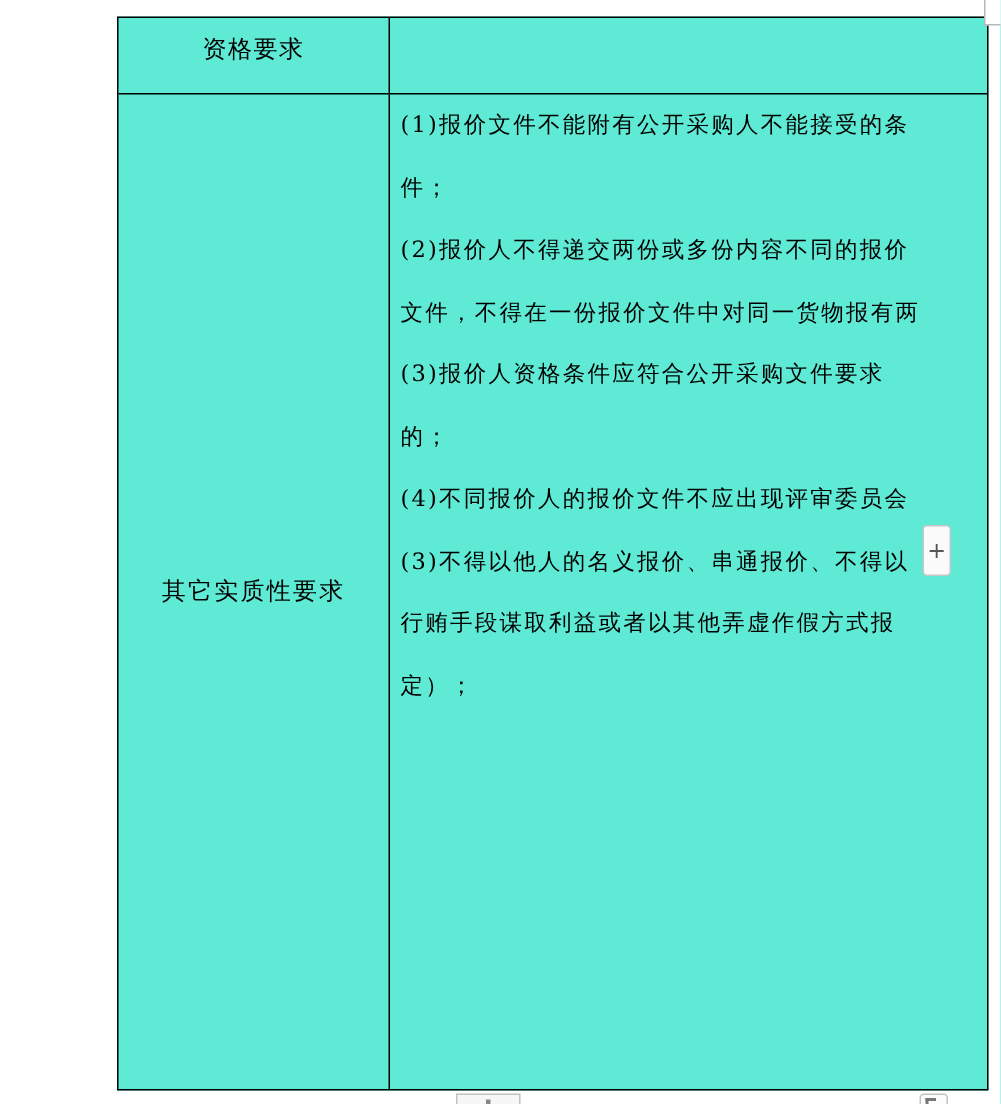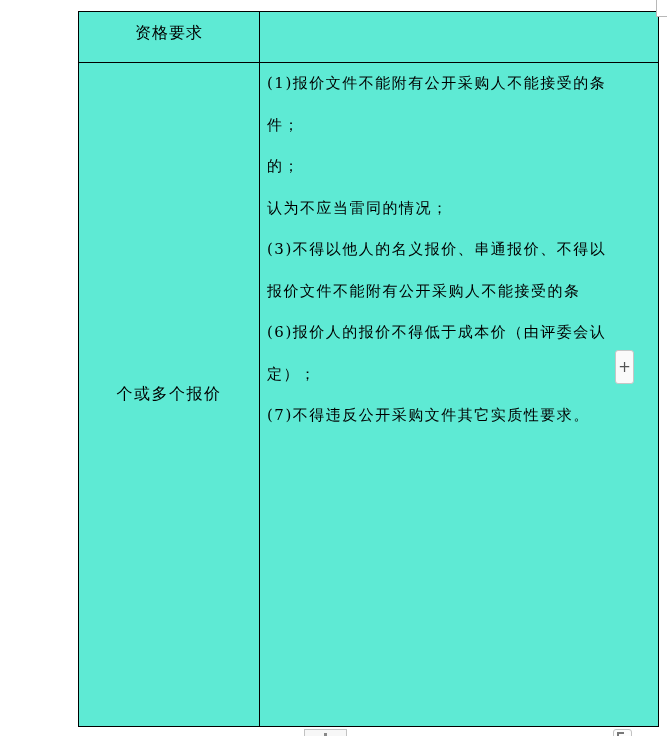--- a/index.html
+++ b/index.html
@@ -116,33 +116,34 @@
 
 <div class="doc-table">
 
   <div class="cell col-divider row-divider qual-header-cell">
     <span>资格要求</span>
   </div>
 
   <div class="cell row-divider"></div>
 
   <div class="cell col-divider other-header-cell">
-    <span>个或多个报价</span>
+    <span>其它实质性要求</span>
   </div>
 
   <div class="cell content-cell">
     <div class="content-line">(1)报价文件不能附有公开采购人不能接受的条</div>
     <div class="content-line">件；</div>
+    <div class="content-line">(2)报价人不得递交两份或多份内容不同的报价</div>
+    <div class="content-line">文件，不得在一份报价文件中对同一货物报有两</div>
+    <div class="content-line">(3)报价人资格条件应符合公开采购文件要求</div>
     <div class="content-line">的；</div>
-    <div class="content-line">认为不应当雷同的情况；</div>
+    <div class="content-line">(4)不同报价人的报价文件不应出现评审委员会</div>
     <div class="content-line">(3)不得以他人的名义报价、串通报价、不得以</div>
-    <div class="content-line">报价文件不能附有公开采购人不能接受的条</div>
-    <div class="content-line">(6)报价人的报价不得低于成本价（由评委会认</div>
+    <div class="content-line">行贿手段谋取利益或者以其他弄虚作假方式报</div>
     <div class="content-line">定）；</div>
-    <div class="content-line">(7)不得违反公开采购文件其它实质性要求。</div>
   </div>
 
 </div>
 
 <div class="expand-btn">+</div>
 
 <div class="corner-panel-fragment"></div>
 
 <div class="bottom-center-fragment">
   <div class="dot"></div>

